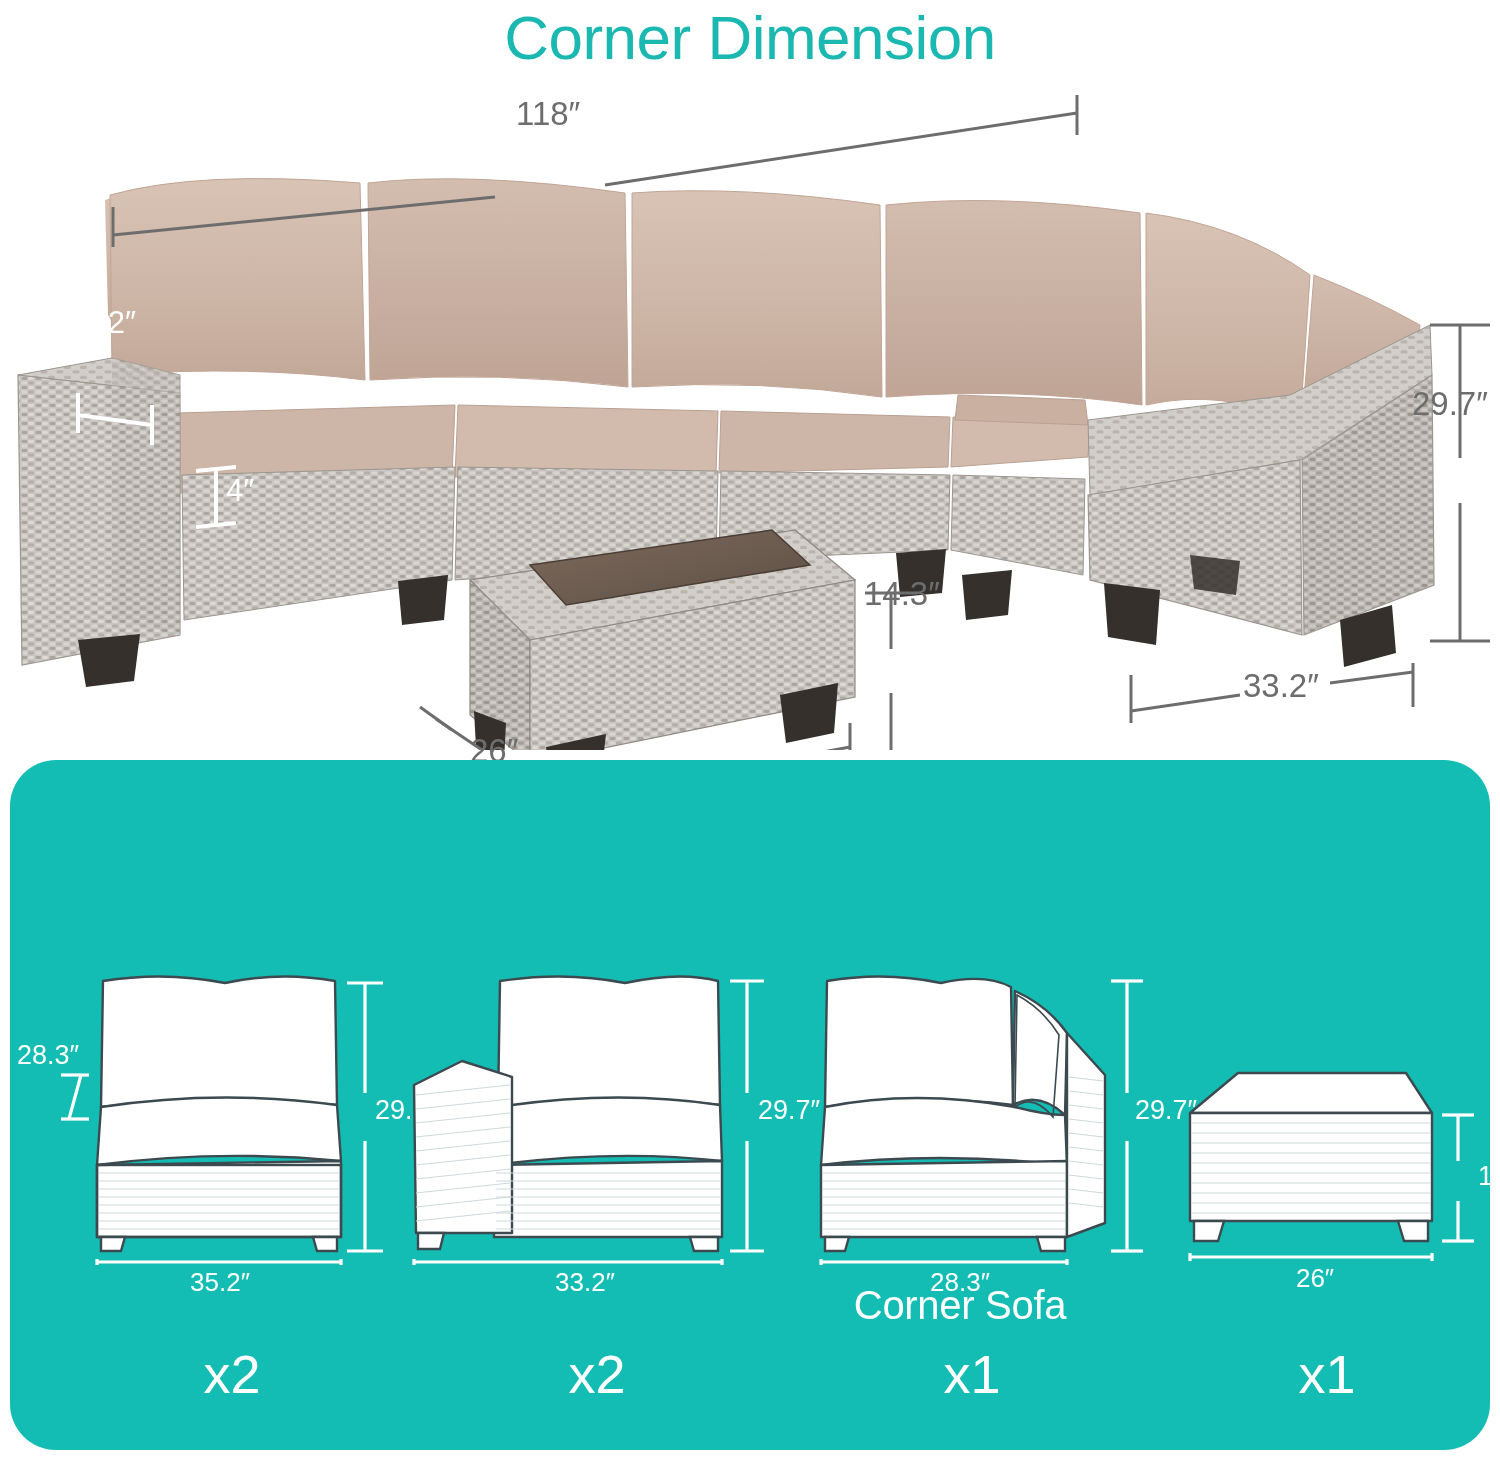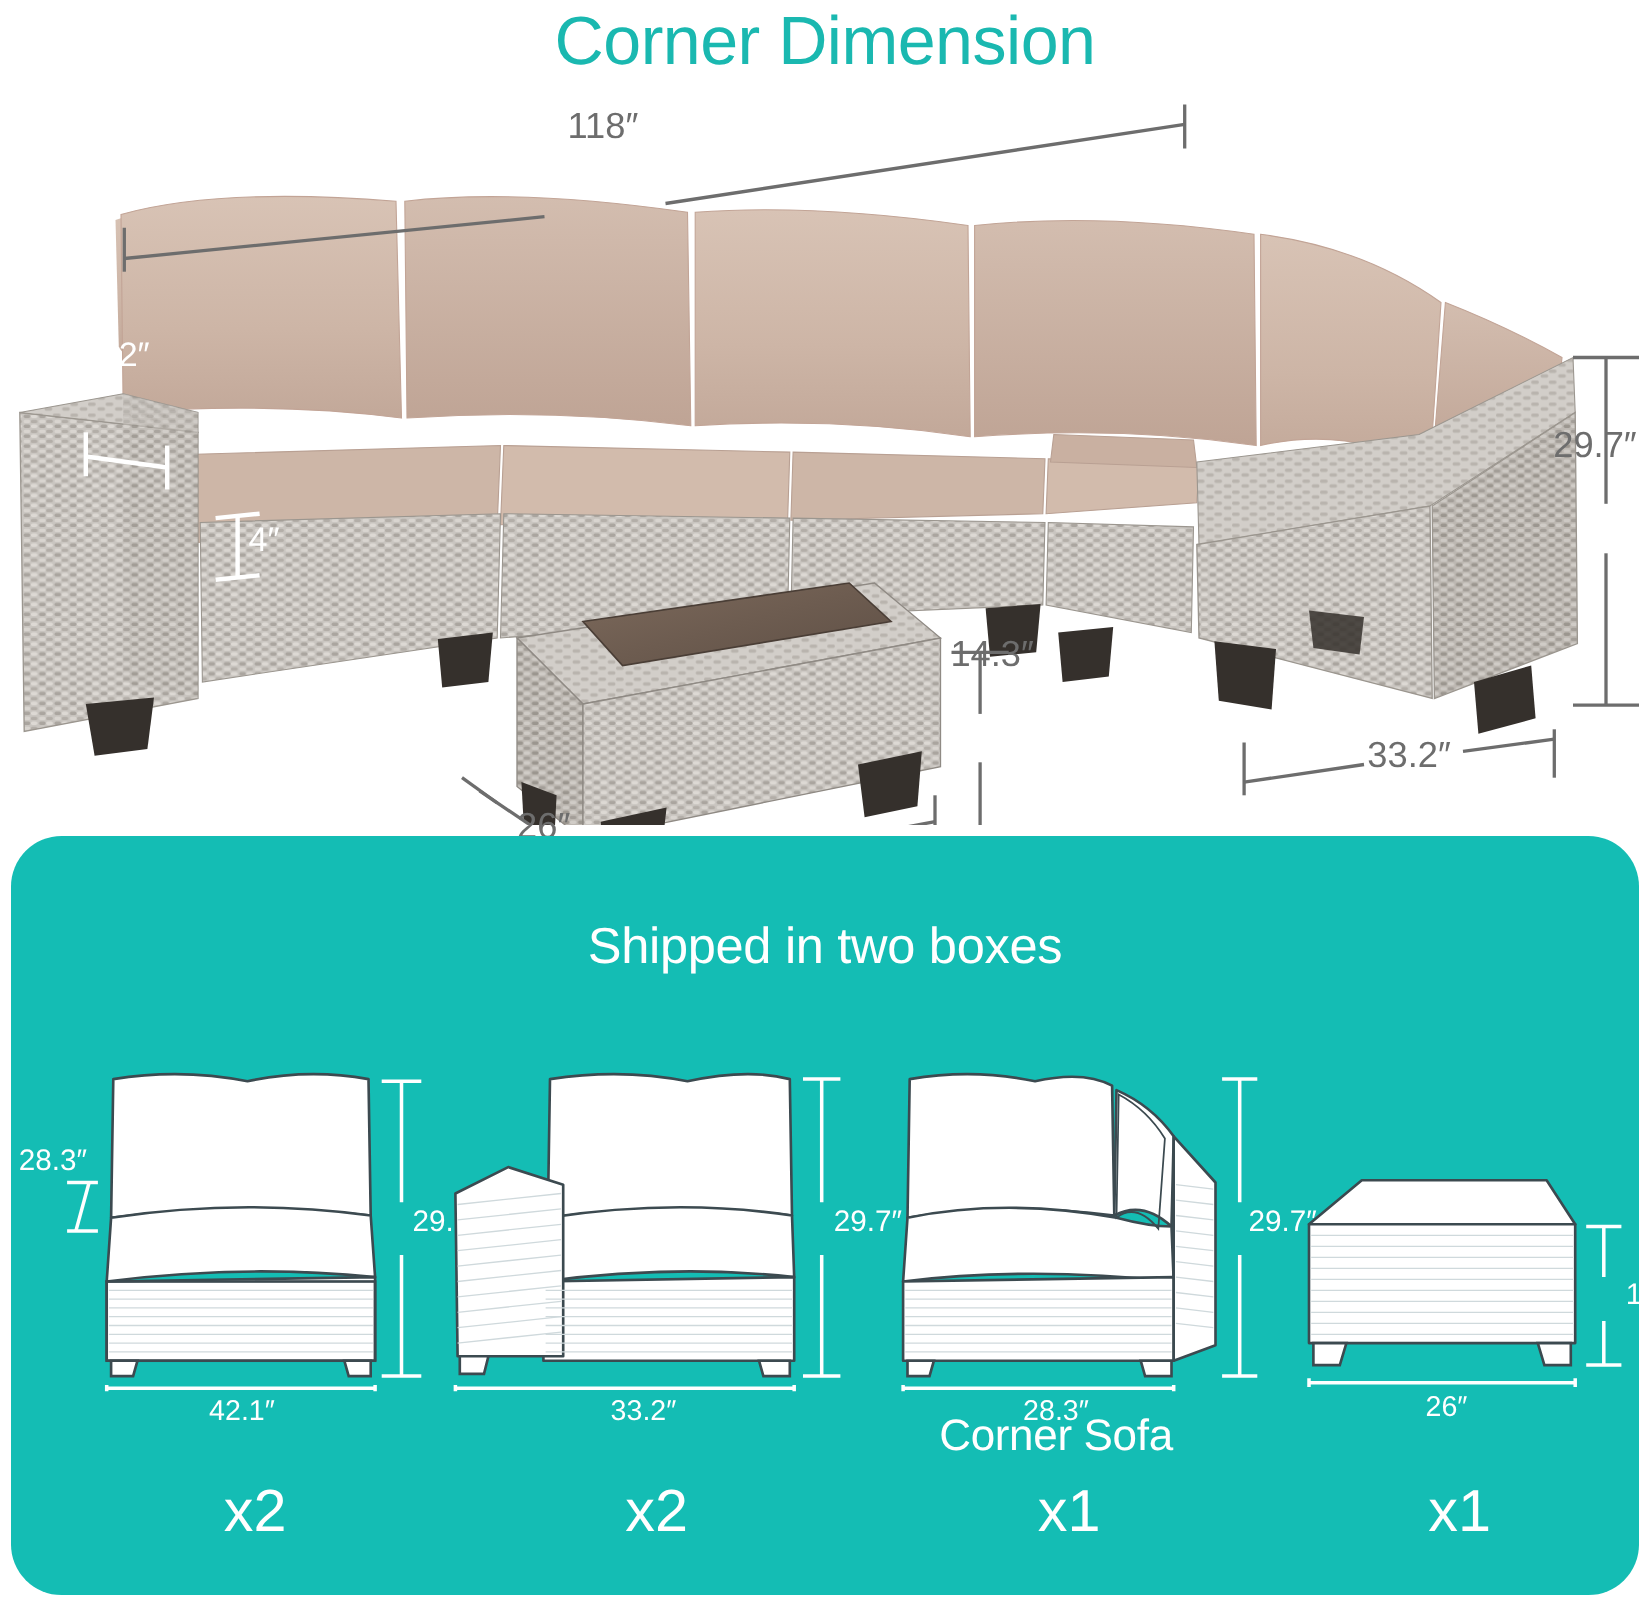--- a/index.html
+++ b/index.html
@@ -187,21 +187,20 @@
   <div class="dim-label white" style="left:226px;top:398px;font-size:31px;">4″</div>
   <div class="dim-label" style="left:1412px;top:310px;font-size:33px;">29.7″</div>
   <div class="dim-label" style="left:1243px;top:592px;font-size:33px;">33.2″</div>
   <div class="dim-label" style="left:864px;top:500px;font-size:33px;">14.3″</div>
   <div class="dim-label" style="left:470px;top:657px;font-size:33px;">26″</div>
   <div class="dim-label" style="left:660px;top:680px;font-size:33px;">26″</div>
 </div>
 
 <div id="ship-panel">
 
-  <div id="ship-title">Shipped in two boxes</div>
 
   <div class="item-col" style="left:25px;">
     <svg class="item-art" viewBox="0 0 370 300">
       <g fill="#ffffff" stroke="#3c4a50" stroke-width="2.4" stroke-linejoin="round">
         <path d="M68,16 Q130,6 190,18 Q245,6 300,16 L302,140 Q185,128 66,142 Z"></path>
         <path d="M66,142 Q185,124 302,140 L306,196 Q185,184 62,200 Z"></path>
         <path d="M62,200 L306,196 L306,272 L62,272 Z"></path>
       </g>
       <rect x="62" y="200" width="244" height="72" fill="none" stroke="#3c4a50" stroke-width="2.4"></rect>
       <g stroke="#cfd9dc" stroke-width="1.2">
@@ -231,21 +230,21 @@
       </g>
 
       <g stroke="#ffffff" stroke-width="3.2" fill="none">
         <line x1="62" y1="294" x2="62" y2="300"></line>
         <line x1="306" y1="294" x2="306" y2="300"></line>
         <line x1="62" y1="297" x2="306" y2="297"></line>
       </g>
     </svg>
     <div class="dim-label white small" style="left:-18px;top:75px;">28.3″</div>
     <div class="dim-label white small" style="left:340px;top:130px;">29.7″</div>
-    <div class="art-w-label" style="top:302px;">42.1″</div>
+    <div class="art-w-label" style="top:302px;">35.2″</div>
     <div class="item-qty">x2</div>
   </div>
 
   <div class="item-col" style="left:390px;">
     <svg class="item-art" viewBox="0 0 370 300">
       <g fill="#ffffff" stroke="#3c4a50" stroke-width="2.4" stroke-linejoin="round">
         <path d="M100,16 Q165,6 225,18 Q280,6 318,16 L320,140 Q215,128 98,142 Z"></path>
         <path d="M98,142 Q215,124 320,140 L322,196 Q215,184 94,200 Z"></path>
         <path d="M94,200 L322,196 L322,272 L94,272 Z"></path>
         <path d="M14,120 L62,96 L112,112 L112,268 L16,268 Z"></path>

